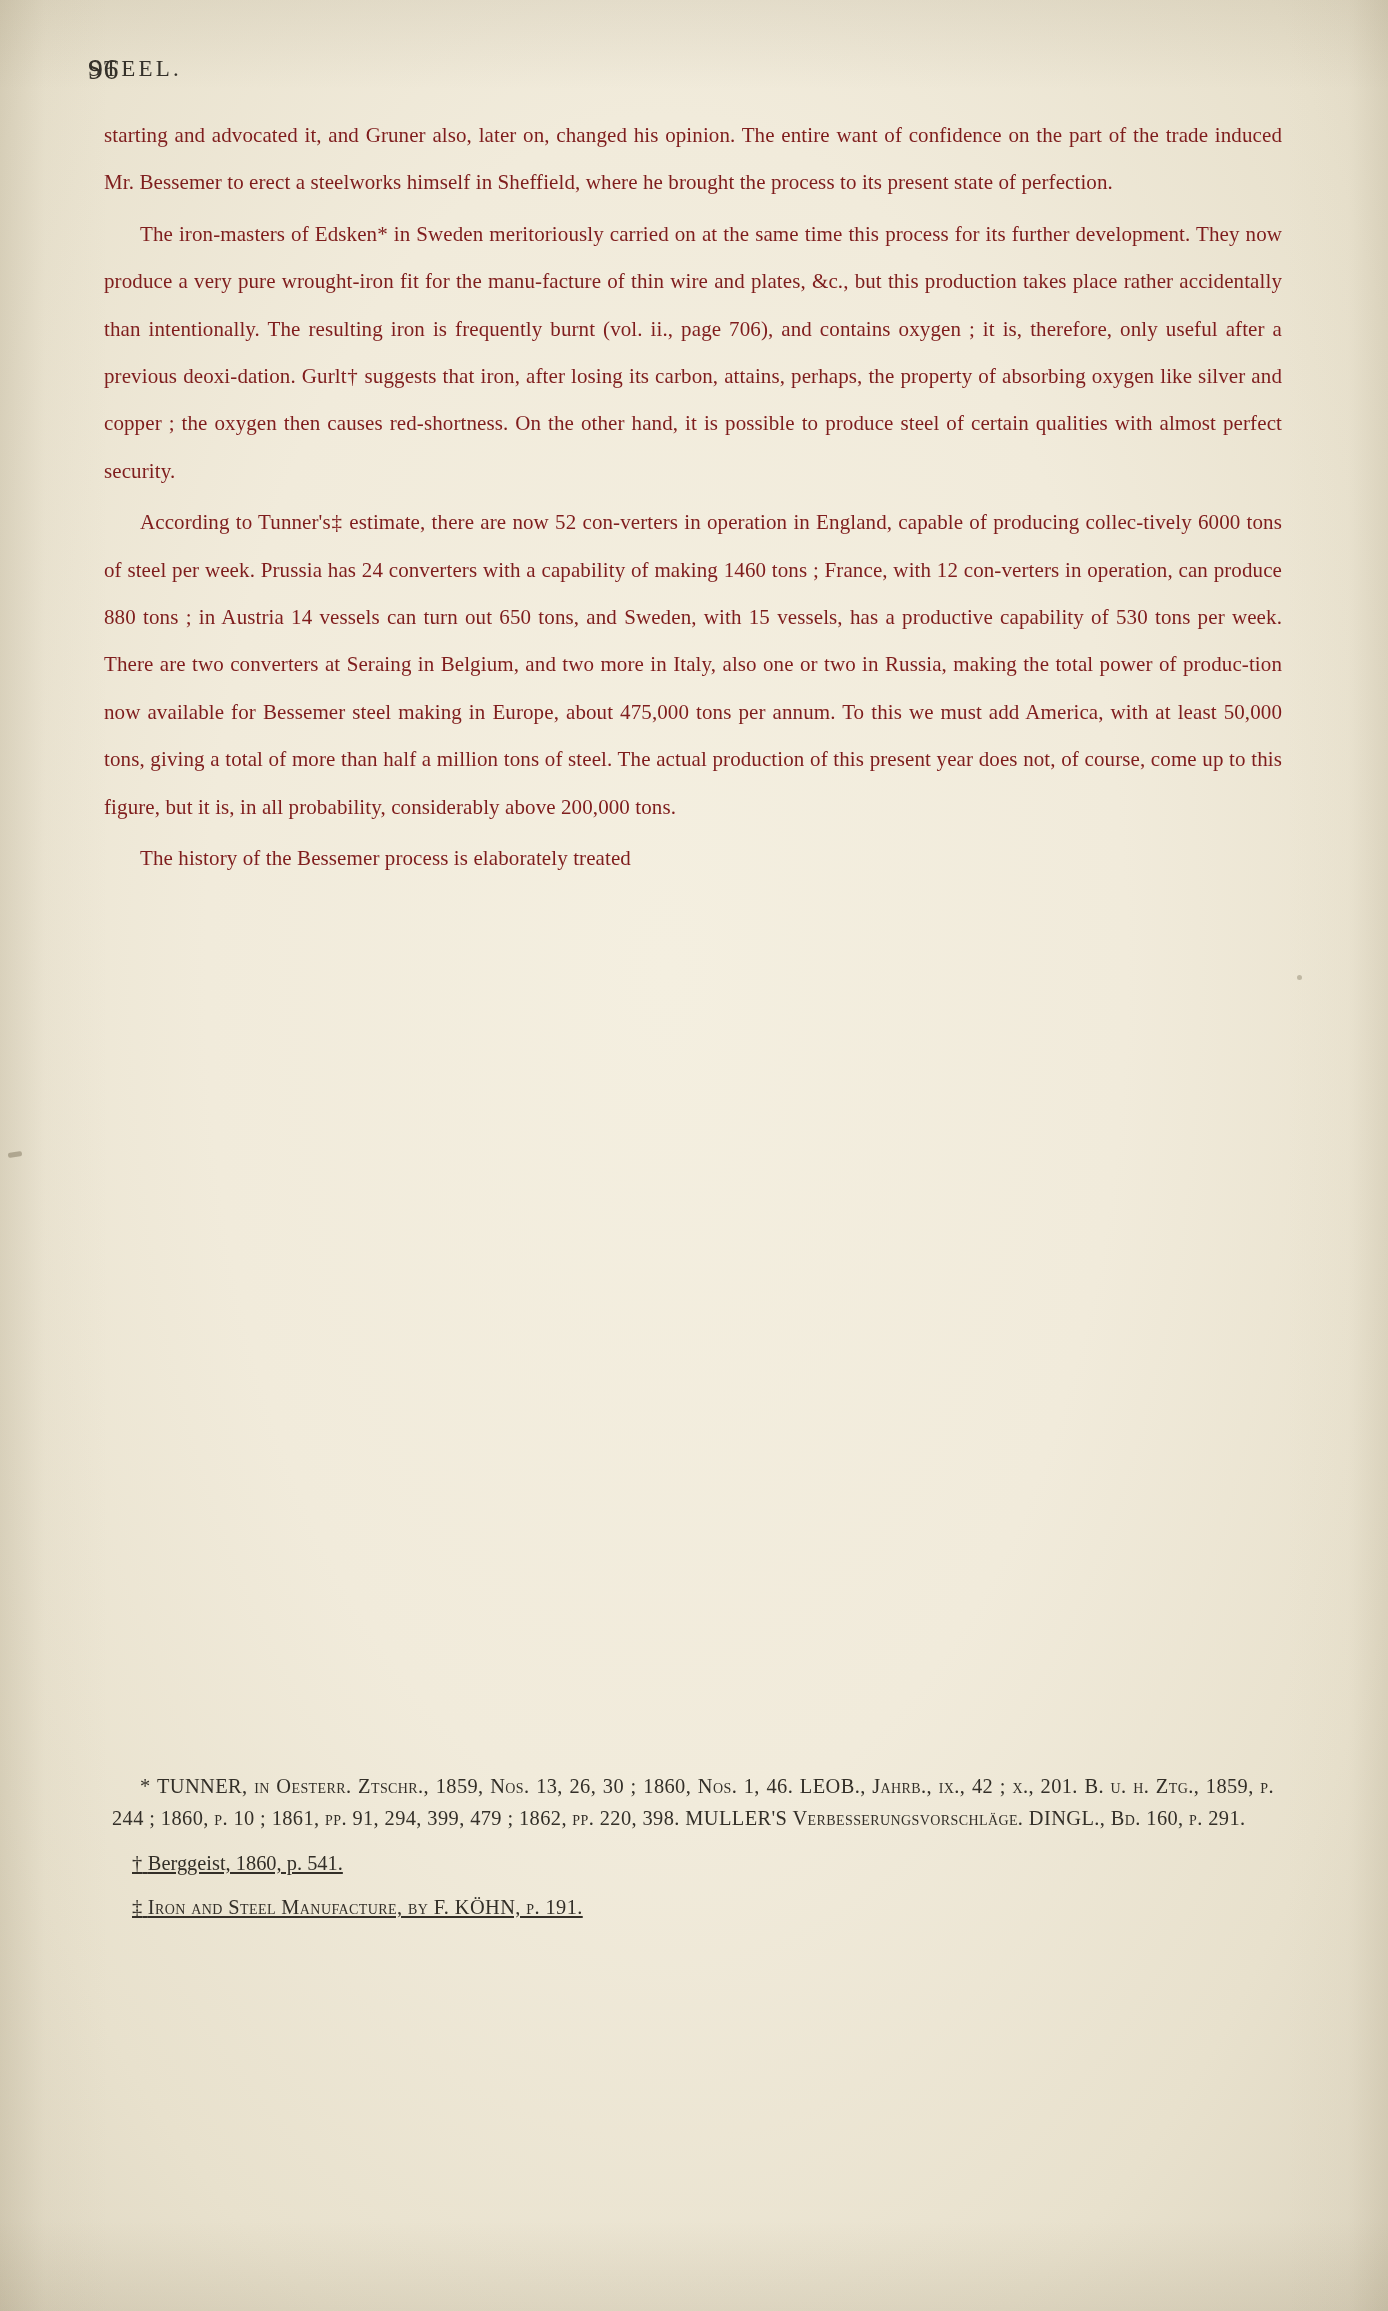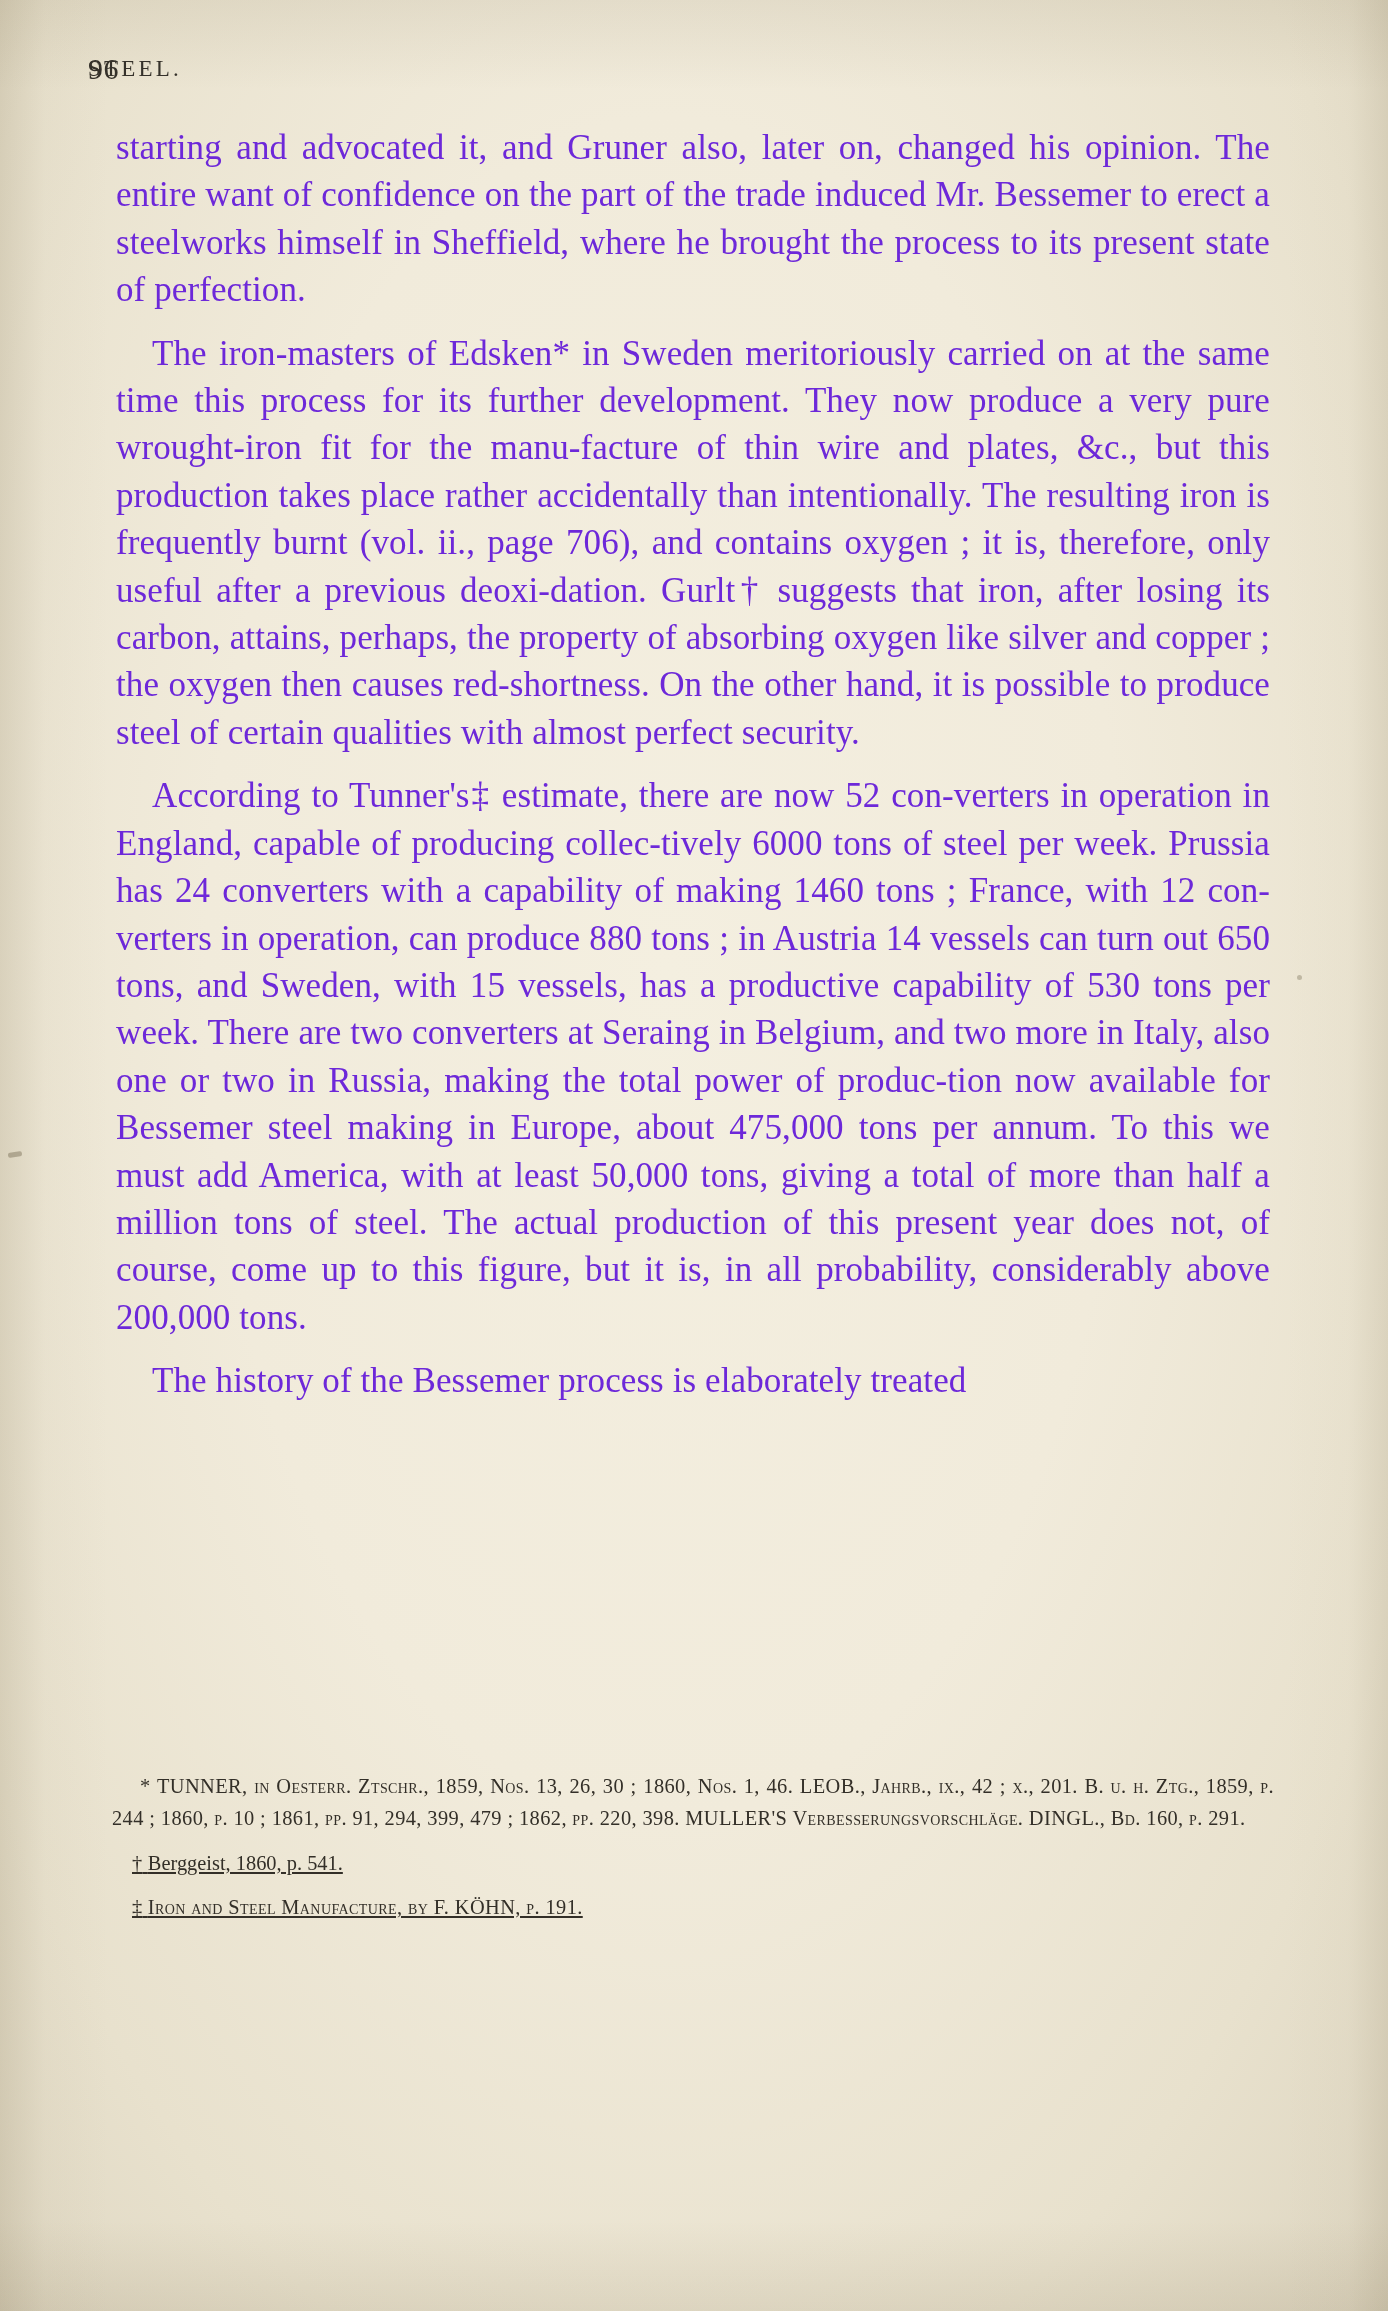--- a/index.html
+++ b/index.html
@@ -66,26 +66,26 @@
   }
 
   
   .body-text {
     position: absolute;
     top: 108px;
     left: 100px;
     width: 1186px;
   }
   .body-text p {
-    margin: 16px;
-    font-size: 35px;
+    margin: 4px;
+    font-size: 21px;
     line-height: 47.4px;
     text-align: justify;
     text-justify: inter-word;
-    color: #6d28d9;
+    color: #7f1d1d;
     letter-spacing: 0.1px;
   }
   .body-text p.indent {
     text-indent: 36px;
   }
   .body-text p.last-line {
     text-align: left;
   }
 
   

